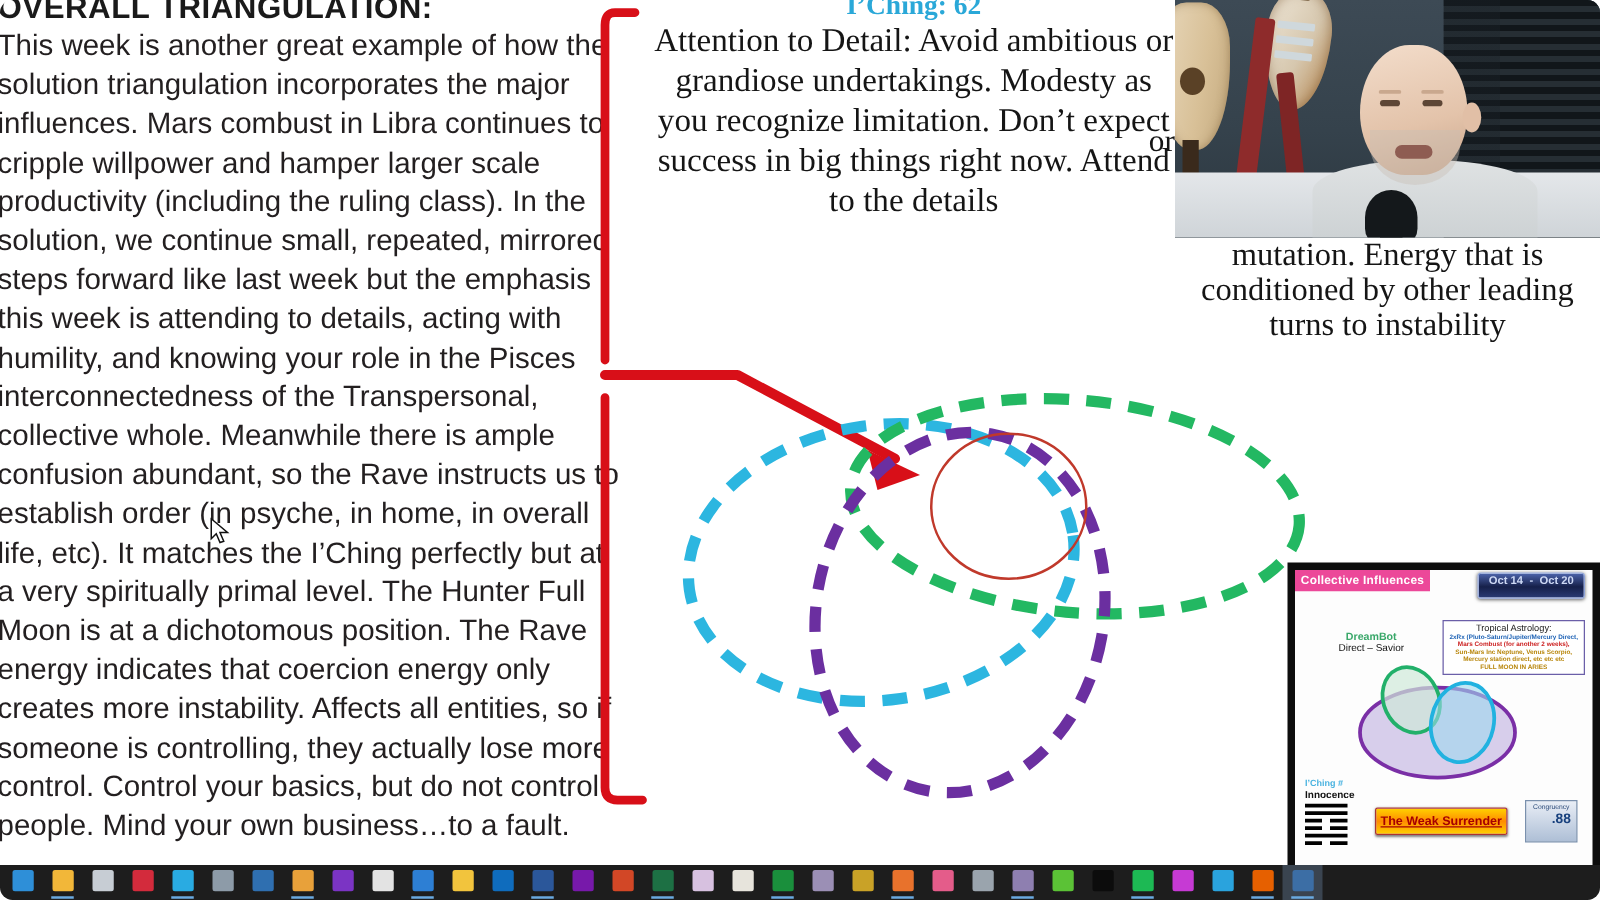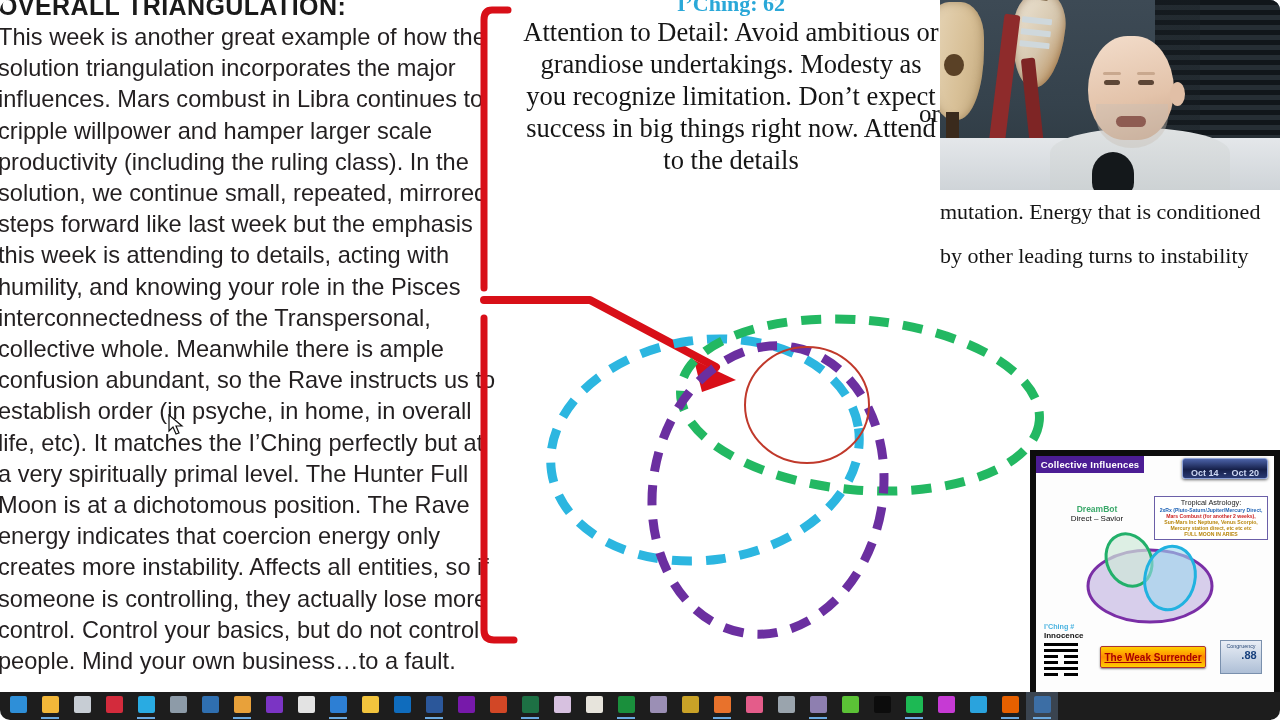--- a/index.html
+++ b/index.html
@@ -85,24 +85,24 @@
     font-family: "Liberation Serif", serif;
     font-size: 25px;
     color: #151515;
   }
 
   
   #mutation-block {
     position: absolute;
     left: 940px; top: 190px;
     width: 340px;
-    text-align: left;
+    text-align: center;
     font-family: "Liberation Serif", serif;
-    font-size: 22px;
-    line-height: 44px;
+    font-size: 26px;
+    line-height: 28px;
     color: #151515;
     background: #ffffff;
   }
 
   
   #venn { position: absolute; left: 520px; top: 290px; }
 
   
   #spirit-frag {
     position: absolute;
@@ -229,37 +229,37 @@
     box-sizing:border-box;
     overflow:hidden;
   }
   #inset-page {
     position:absolute; left:6px; top:6px; right:6px; bottom:8px;
     background:#fdfdfd;
   }
   #inset-titlebar {
     position:absolute; left:6px; top:6px;
     width:108px; height:17px;
-    background:#4c1d95;
+    background:#ec4899;
     color:#ffffff;
     font-size:9.5px;
     font-weight:bold;
     letter-spacing:.2px;
     display:flex; align-items:center; justify-content:center;
     font-family:"Liberation Sans", sans-serif;
   }
   #inset-daterange {
     position:absolute; left:152px; top:8px;
     width:84px; height:19px;
     background:linear-gradient(180deg,#4b62a8,#16204a 55%,#2a3a73);
     border:1px solid #8fa3d8;
     border-radius:3px;
     color:#cdd8f4;
     font-size:9px; font-weight:bold;
-    display:flex; align-items:flex-end; justify-content:center; gap:5px;
+    display:flex; align-items:flex-start; justify-content:center; gap:5px;
     font-family:"Liberation Sans", sans-serif;
     box-shadow:0 1px 3px rgba(0,0,0,.6);
   }
   #inset-dreambot {
     position:absolute; left:24px; top:54px; width:86px; text-align:center;
   }
   #inset-dreambot .n1 { color:#3aa86a; font-size:8.5px; font-weight:bold; }
   #inset-dreambot .n2 { color:#111; font-size:8px; }
   #inset-astro {
     position:absolute; left:124px; top:46px; width:114px;

